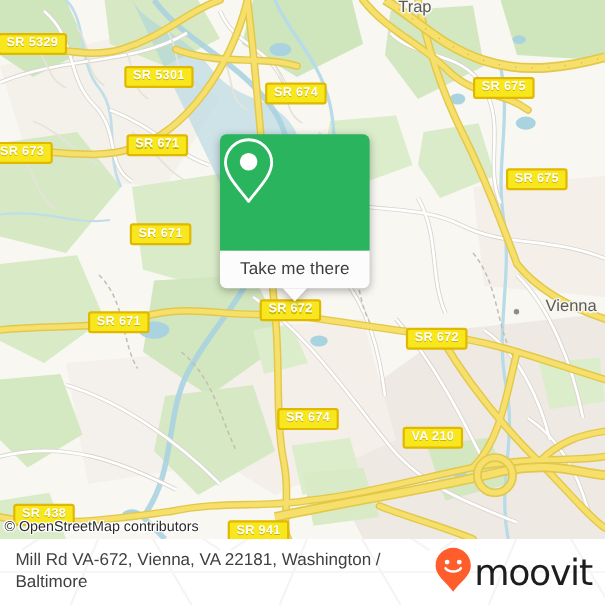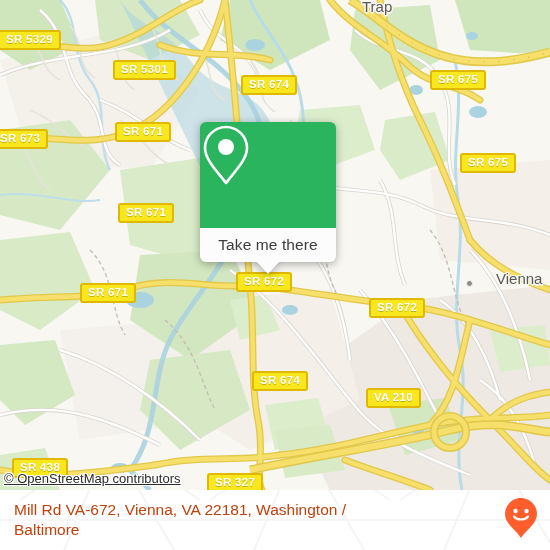--- a/index.html
+++ b/index.html
@@ -45,21 +45,20 @@
   }
 
   
   #attribution{
     position:absolute;left:4px;bottom:4px;
     font-size:13px;color:#2b2b2b;
     text-shadow:
       -1px 0 #fff,1px 0 #fff,0 -1px #fff,0 1px #fff,
       -1px -1px #fff,1px -1px #fff,-1px 1px #fff,1px 1px #fff;
     z-index:40;
-    text-decoration:underline;
   }
 
   
   #callout{
     position:absolute;left:176px;top:122px;width:136px;
     z-index:60;
     filter:drop-shadow(0 2px 4px rgba(0,0,0,.32));
     margin-left:24px;
   }
   #callout-green{
@@ -94,21 +93,21 @@
   #footer-watermark{
     position:absolute;left:0;top:-60px;width:550px;height:120px;opacity:.5;
   }
   #footer-inner{
     position:relative;z-index:2;
     height:60px;display:flex;align-items:center;
     padding:0 12px 0 14px;box-sizing:border-box;
     justify-content:space-between;
   }
   #address{
-    color:#c2410c;font-size:15.5px;line-height:20px;
+    color:#404040;font-size:15.5px;line-height:20px;
     max-width:395px;
   }
   #brand{display:flex;align-items:center;gap:2px;flex:0 0 auto;}
   #brand-word{
     color:#1d1d1d;font-size:33px;line-height:33px;
     letter-spacing:-1.2px;font-weight:500;
     font-family:"DejaVu Sans","Liberation Sans",sans-serif;
   }
 </style>
 </head>
@@ -288,21 +287,21 @@
     <div class="shield" style="left:-8px;top:129px;">SR 673</div>
     <div class="shield" style="left:115px;top:122px;">SR 671</div>
     <div class="shield" style="left:460px;top:153px;">SR 675</div>
     <div class="shield" style="left:118px;top:203px;">SR 671</div>
     <div class="shield" style="left:80px;top:283px;">SR 671</div>
     <div class="shield" style="left:236px;top:272px;">SR 672</div>
     <div class="shield" style="left:369px;top:298px;">SR 672</div>
     <div class="shield" style="left:252px;top:371px;">SR 674</div>
     <div class="shield" style="left:366px;top:388px;">VA 210</div>
     <div class="shield" style="left:12px;top:458px;">SR 438</div>
-    <div class="shield" style="left:207px;top:473px;">SR 327</div>
+    <div class="shield" style="left:207px;top:473px;">SR 941</div>
 
     <div id="attribution">© OpenStreetMap contributors</div>
 
     <div id="callout">
       <div id="callout-green">
         <span>
           <svg width="52" height="66" viewBox="0 0 52 66" aria-hidden="true">
             <path d="M26 5 C14.4 5 5 14.4 5 26 C5 38 18 50 26 61 C34 50 47 38 47 26 C47 14.4 37.6 5 26 5 Z" fill="none" stroke="#ffffff" stroke-width="2.6" stroke-linejoin="round"></path>
             <circle cx="26" cy="25" r="8" fill="#ffffff"></circle>
           </svg>
@@ -329,17 +328,18 @@
       <div id="address">Mill Rd VA-672, Vienna, VA 22181, Washington / Baltimore</div>
       <div id="brand">
         <span>
           <svg width="34" height="42" viewBox="0 0 34 42" aria-hidden="true">
             <path d="M17 1 C8.2 1 1 8.2 1 17 C1 27 12 33 17 41 C22 33 33 27 33 17 C33 8.2 25.8 1 17 1 Z" fill="#ff5e2c"></path>
             <circle cx="11.5" cy="14" r="2.2" fill="#ffffff"></circle>
             <circle cx="22.5" cy="14" r="2.2" fill="#ffffff"></circle>
             <path d="M10 19.5 C13 23.5 21 23.5 24 19.5" stroke="#ffffff" stroke-width="2.2" fill="none" stroke-linecap="round"></path>
           </svg>
         </span>
+        <span id="brand-word">moovit</span>
       </div>
     </div>
   </div>
 
 </div>
 
 </body></html>

